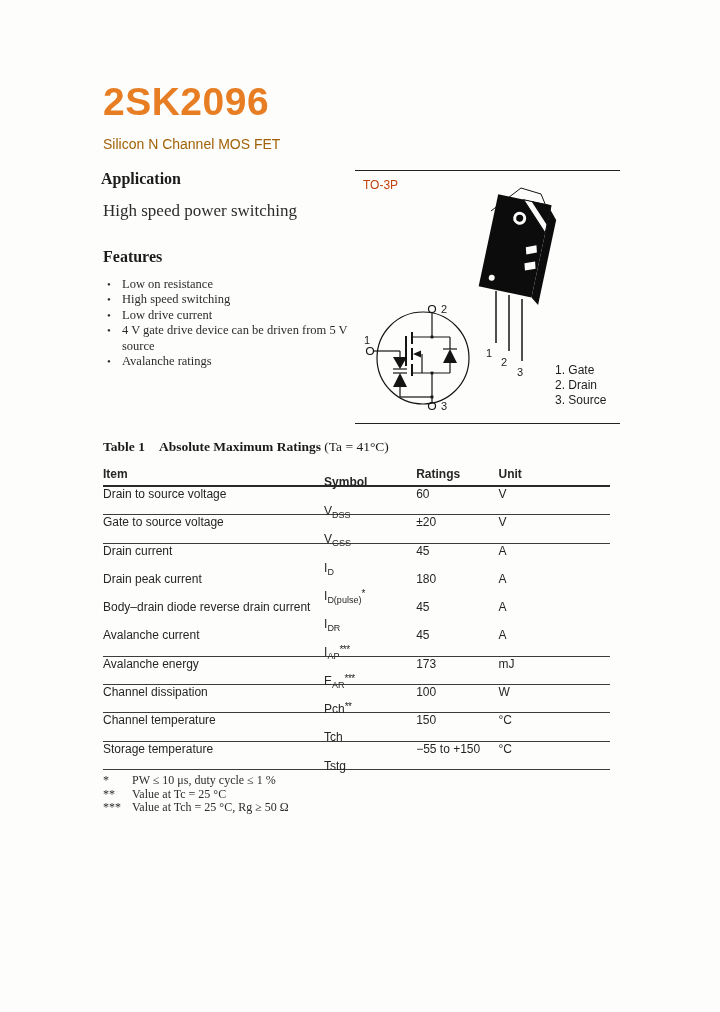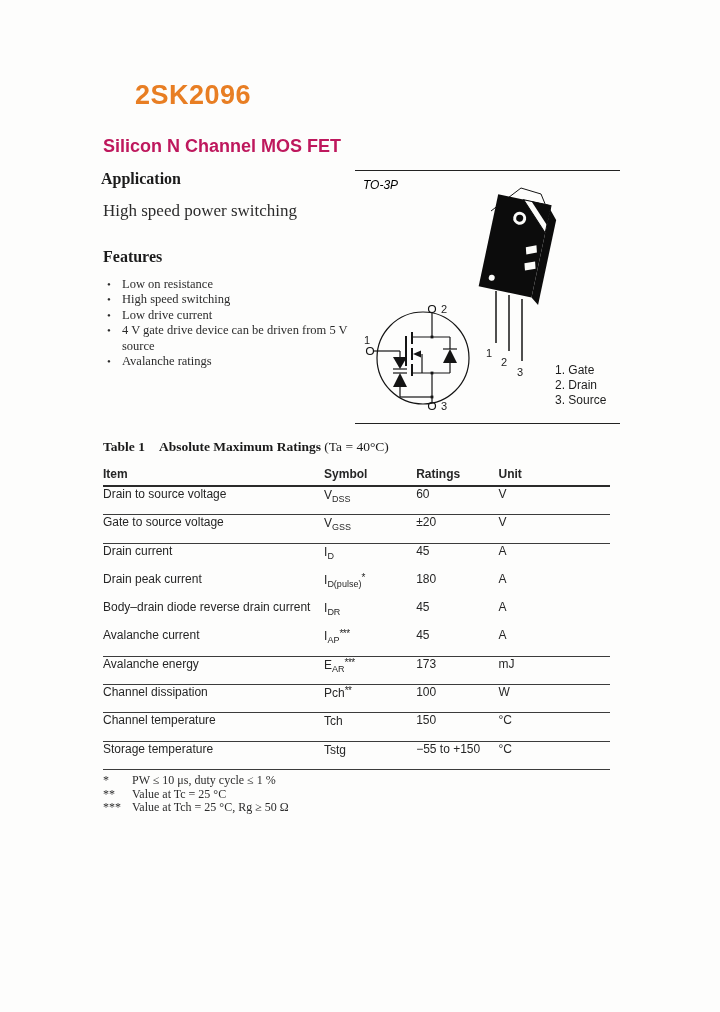--- a/index.html
+++ b/index.html
@@ -4,52 +4,52 @@
 <style>
   * { margin:0; padding:0; box-sizing:border-box; }
   html,body { background:#e8e8e8; }
   .page {
     position:relative; width:720px; height:1012px;
     background:#fdfdfc; overflow:hidden;
     font-family:"Liberation Sans", sans-serif; color:#222;
   }
   .abs { position:absolute; }
 
-  .part-number { left:103px; top:80px; font-size:27px; font-weight:bold; letter-spacing:0.5px;margin-left:32px; }
-  .subtitle   { left:103px; top:136px; font-size:18px; font-weight:bold; color:#be185d; }
+  .part-number { left:103px; top:80px; font-size:39px; font-weight:bold; letter-spacing:0.5px; }
+  .subtitle   { left:103px; top:136px; font-size:14px; font-weight:normal; color:#a16207; }
 
   .serif { font-family:"Liberation Serif", serif; }
   .sec-heading { font-size:16px; font-weight:bold; color:#1b1b1b; }
   .app-heading { left:101px; top:170px; }
   .app-text    { left:103px; top:201px; font-size:17px; color:#2c2c2c; }
   .feat-heading{ left:103px; top:248px; }
 
   .features { left:103px; top:277px; width:256px; list-style:none;
               font-size:12.5px; line-height:15.4px; color:#2c2c2c; }
   .features li { position:relative; padding-left:19px; }
   .features li::before { content:"•"; position:absolute; left:4px; font-size:11px; }
 
   
   .fig-box { left:355px; top:170px; width:265px; height:254px;
              border-top:1px solid #222; border-bottom:1px solid #222; }
-  .to3p { position:absolute; left:8px; top:7px; font-size:12px; color:#000000;font-style:italic; }
+  .to3p { position:absolute; left:8px; top:7px; font-size:12px; color:#c2410c; }
   .legend { position:absolute; left:200px; top:192px; font-size:12px; line-height:15px; color:#1c1c1c; }
   svg text { font-family:"Liberation Sans", sans-serif; font-size:11px; fill:#1c1c1c; }
 
   
   .tbl-title { left:103px; top:439px; font-size:13.5px; color:#1b1b1b; }
   .tbl-title .b { font-weight:bold; }
   .tbl-title .gap { display:inline-block; width:14px; }
   .ratings { left:103px; top:463px; width:507px; font-size:12px; color:#262626; }
   .thead { display:flex; height:24px; align-items:center; font-weight:bold;
            border-bottom:2px solid #2a2a2a; }
   .trow  { display:flex; height:28.3px; align-items:flex-start; }
   .trow.rule { border-bottom:1px solid #3c3c3c; }
   .c-item { width:228px; }
-  .c-sym  { width:95px; }
+  .c-sym  { width:95px;margin-top:16px; }
   .c-rat  { width:85px; }
   .c-unit { width:115px; }
   .c-sym sub { font-size:9px; vertical-align:-3px; }
   .c-sym sup { font-size:10px; vertical-align:3px; letter-spacing:-0.5px; }
 
   
   .footnotes { left:103px; top:774px; font-family:"Liberation Serif", serif;
                font-size:12px; line-height:13.6px; color:#2c2c2c; }
   .fnrow { display:flex; }
   .fnmark { width:29px; }
@@ -140,21 +140,21 @@
 
     <div class="legend">
       <div>1.  Gate</div>
       <div>2.  Drain</div>
       <div>3.  Source</div>
     </div>
   </div>
 
   <div class="abs serif tbl-title">
     <span class="b">Table 1</span><span class="gap"></span><span class="b">Absolute Maximum Ratings</span>
-    <span>(Ta = 40°C)</span>
+    <span>(Ta = 41°C)</span>
   </div>
 
   <div class="abs ratings">
     <div class="thead">
       <div class="c-item">Item</div>
       <div class="c-sym">Symbol</div>
       <div class="c-rat">Ratings</div>
       <div class="c-unit">Unit</div>
     </div>
 

